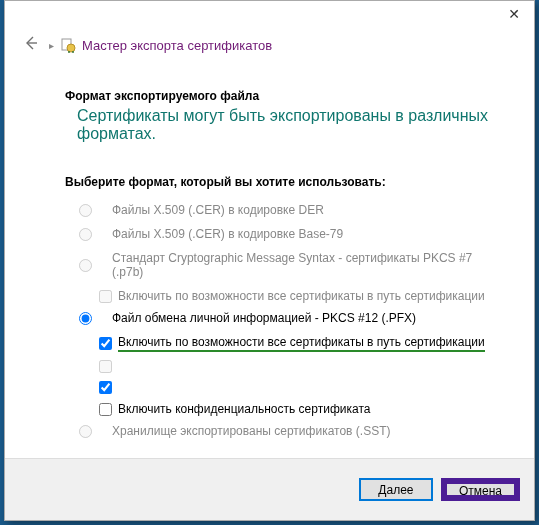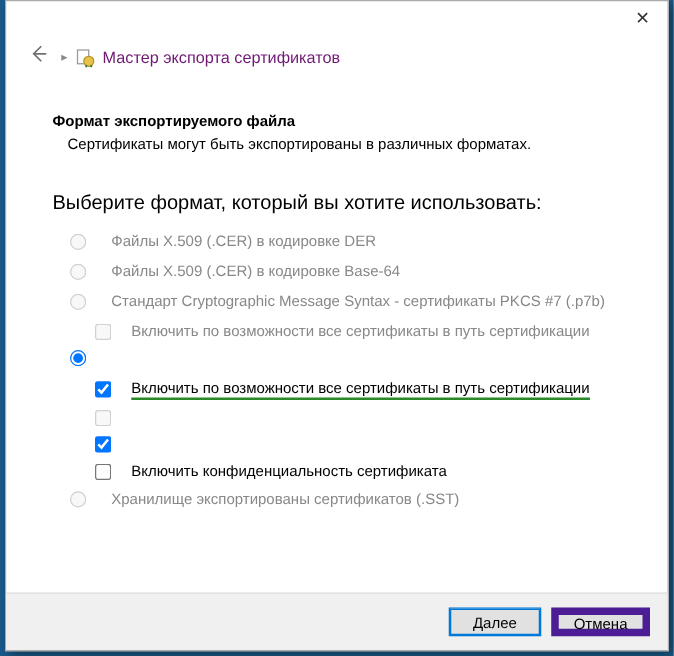--- a/index.html
+++ b/index.html
@@ -51,70 +51,71 @@
   }
   .wizard-icon {
     width: 16px; height: 16px;
     display: inline-block;
   }
   .wizard-title {
     font-size: 13px;
     color: #701a75;
   }
   .content {
-    padding: 20px 40px 0 37px;
+    padding: 20px 40px 0 60px;
   }
   .section-title {
     font-weight: 600;
     font-size: 12px;
     color: #000;
     margin-bottom: 4px;
   }
   .section-sub {
-    font-size: 12px;
-    color: #000000;
+    font-size: 16px;
+    color: #0f766e;
     margin-left: 12px;
     margin-bottom: 32px;
   }
   .instruct {
-    font-size: 16px;
+    font-size: 12px;
     color: #000;
     margin-bottom: 14px;
+    font-weight: bold;
   }
   .opt-row {
     display: flex;
     align-items: center;
     gap: 20px;
     margin-left: 14px;
     margin-bottom: 10px;
     font-size: 12px;
   }
   .opt-row.disabled { color: #888; }
   .sub-row {
     display: flex;
     align-items: center;
-    gap: 16px;
+    gap: 6px;
     margin-left: 34px;
     margin-bottom: 8px;
     font-size: 12px;
   }
   .sub-row.disabled { color: #888; }
   input[type=radio], input[type=checkbox] {
     margin: 0;
     width: 13px; height: 13px;
   }
   .underline-green {
     border-bottom: 2px solid #2a8a2a;
     padding-bottom: 1px;
     display: inline-block;
   }
   .footer {
     position: absolute;
     left: 0; right: 0; bottom: 0;
-    height: 46px;
+    height: 62px;
     border-top: 1px solid #ddd;
     background: #f0f0f0;
     display: flex;
     justify-content: flex-end;
     align-items: center;
     gap: 8px;
     padding-right: 14px;
   }
   .btn {
     min-width: 74px;
@@ -166,34 +167,35 @@
 
     <div class="instruct">Выберите формат, который вы хотите использовать:</div>
 
     <div class="opt-row disabled">
       <input type="radio" disabled="" style="">
       <span>Файлы X.509 (.CER) в кодировке DER</span>
     </div>
 
     <div class="opt-row disabled">
       <input type="radio" disabled="" style="">
-      <span>Файлы X.509 (.CER) в кодировке Base-64</span>
+      <span>Файлы X.509 (.CER) в кодировке Base-79</span>
     </div>
 
     <div class="opt-row disabled">
       <input type="radio" disabled="" style="">
       <span>Стандарт Cryptographic Message Syntax - сертификаты PKCS #7 (.p7b)</span>
     </div>
     <div class="sub-row disabled">
       <input type="checkbox" disabled="" style="">
       <span>Включить по возможности все сертификаты в путь сертификации</span>
     </div>
 
     <div class="opt-row">
       <input type="radio" checked="" style="">
+      <span>Файл обмена личной информацией - PKCS #12 (.PFX)</span>
     </div>
     <div class="sub-row">
       <input type="checkbox" checked="" style="">
       <span class="underline-green">Включить по возможности все сертификаты в путь сертификации</span>
     </div>
     <div class="sub-row disabled">
       <input type="checkbox" disabled="" style="">
     </div>
     <div class="sub-row">
       <input type="checkbox" checked="" style="">

